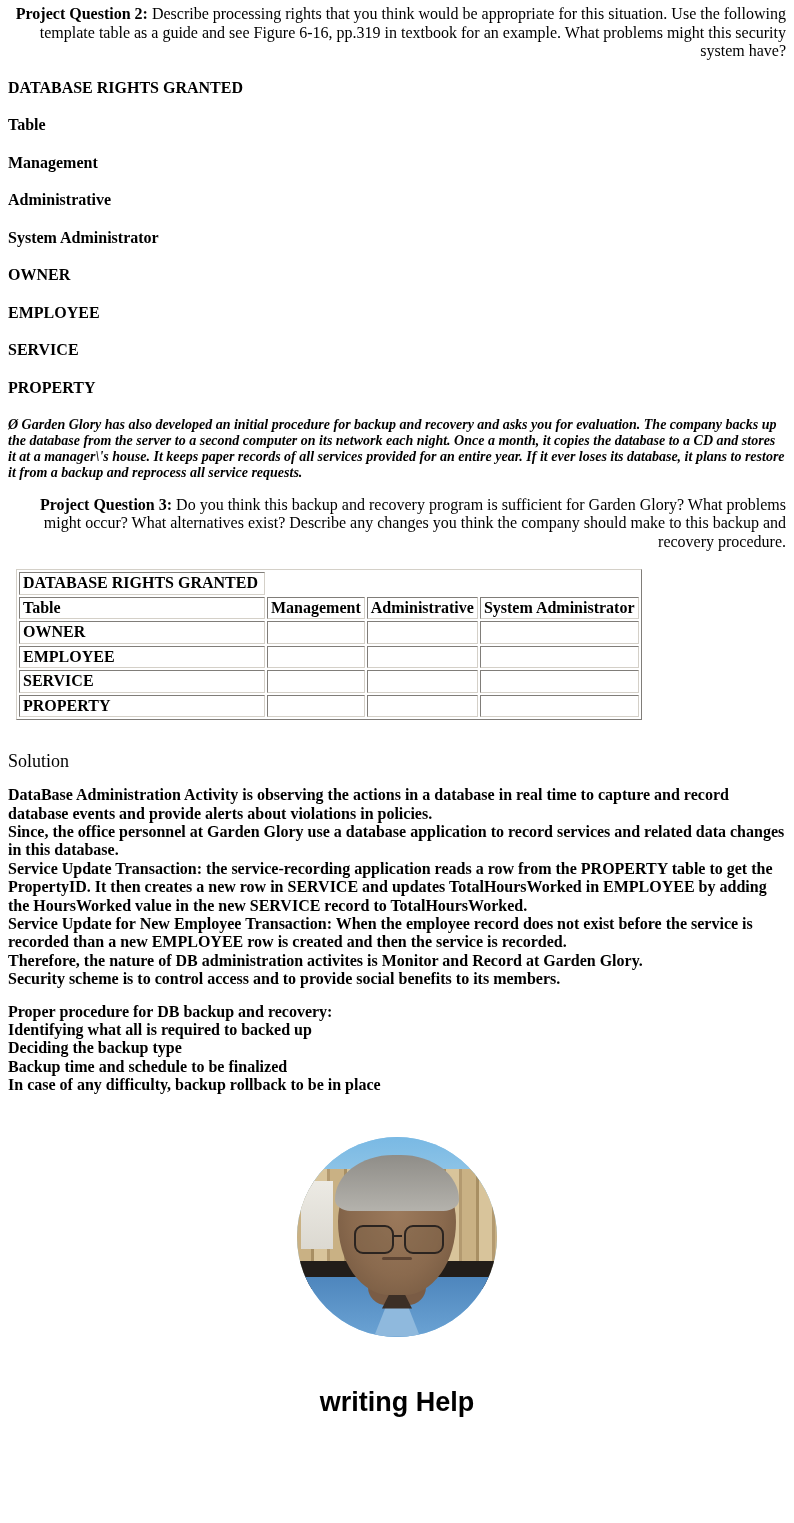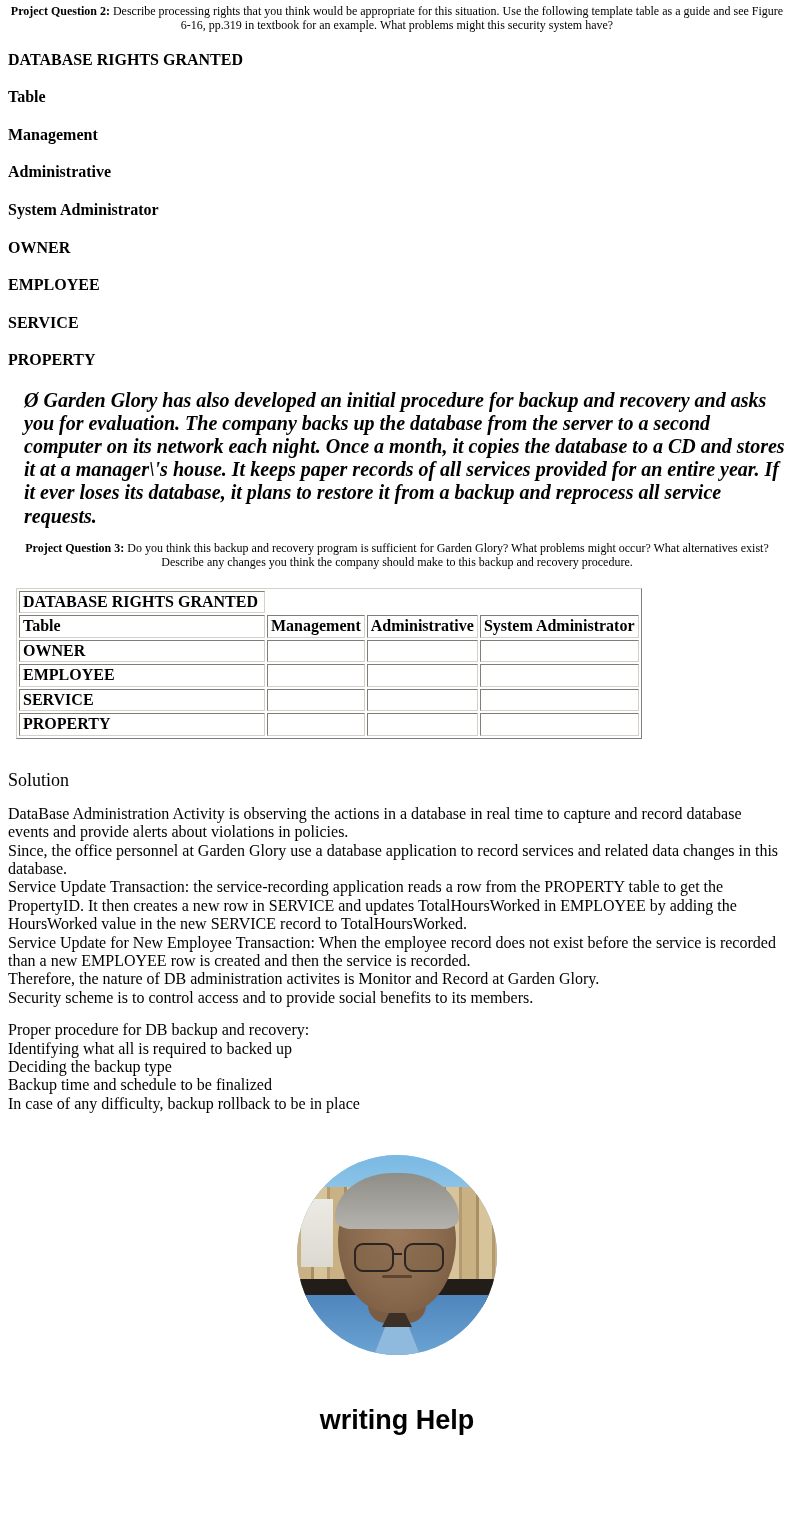--- a/index.html
+++ b/index.html
@@ -18,44 +18,44 @@
   .page {
     width: 794px;
     box-sizing: border-box;
     padding: 0 8px;
   }
 
   
   p.block {
     margin: 0 0 14px 0;
     line-height: 1.16;
-    font-size: 12px;
-    text-align: center;
+    font-size: 16px;
+    text-align: right;
   }
   p.block:first-child { margin-top: 5px; }
 
   .lbl { font-weight: bold; }
   .ital-bold { font-weight: bold; font-style: italic; }
 
   
   p.boldline {
     margin: 0 0 19px 0;
     font-weight: bold;
     font-size: 16px;
     line-height: 1.16;
   }
   p.boldline.first { margin-top: 18px; }
 
   
   p.bi-para {
-    margin: 0 0 14px 16px;
+    margin: 0 0 14px 0;
     font-weight: bold;
     font-style: italic;
     line-height: 1.16;
-    font-size: 20px;
+    font-size: 14px;
   }
 
   
   .rights-table {
     border-collapse: separate;
     border-spacing: 2px;
     border: 1px solid #d4d0c8;
     border-style: outset;
     margin: 18px 0 0 8px;
     background: #ffffff;
@@ -77,20 +77,21 @@
   h3.solution {
     font-size: 18px;
     font-weight: normal;
     margin: 31px 0 14px 0;
     line-height: 1.16;
   }
   .sol-body {
     font-size: 16px;
     line-height: 1.15;
     margin: 0;
+    font-weight: bold;
   }
   .sol-body .ln { display: block; }
   .sol-gap { height: 14px; }
 
   
   .avatar-wrap {
     width: 100%;
     display: flex;
     justify-content: center;
     margin-top: 42px;

